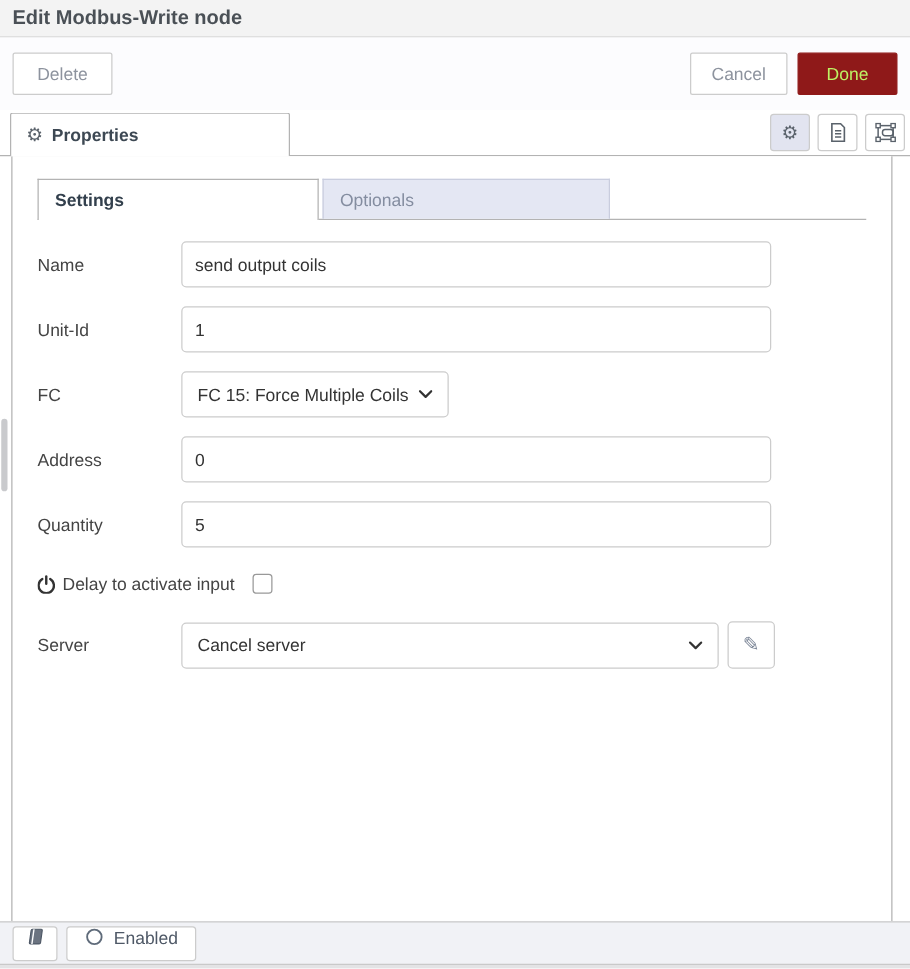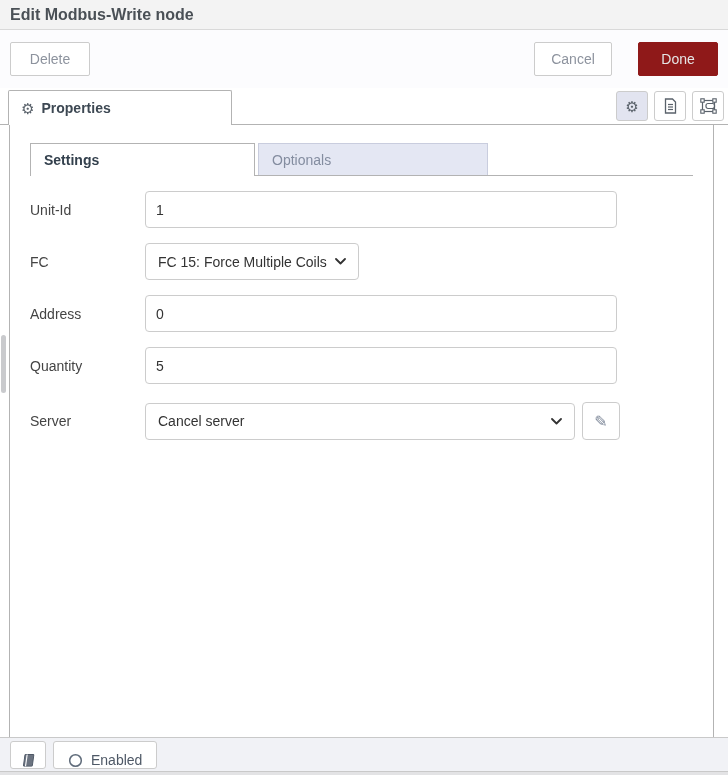--- a/index.html
+++ b/index.html
@@ -4,26 +4,26 @@
 <style>
   * { margin:0; padding:0; box-sizing:border-box; }
   html,body { width:728px; height:775px; }
   body { font-family:"Liberation Sans", sans-serif; font-size:14px; color:#444; background:#fff; }
   .dialog { position:relative; width:728px; height:775px; background:#fff; overflow:hidden; }
 
   
   .hdr { height:30px; background:#f3f3f3; border-bottom:1px solid #d9d9d9; line-height:29px; padding-left:10px; font-weight:bold; color:#4a5056; font-size:16px; }
 
   
-  .btnbar { height:58px; background:#fcfcfe; display:flex; align-items:center; padding:0 10px;gap:18px; }
+  .btnbar { height:58px; background:#fcfcfe; display:flex; align-items:center; padding:0 10px; }
   .btn { height:34px; border:1px solid #ccc; border-radius:2px; background:#fff; color:#8d939e; font-size:14px; font-family:inherit; padding:0 16px; cursor:pointer; }
   .btn-delete { min-width:80px; }
   .spacer { flex:1; }
   .btn-cancel { min-width:78px; margin-right:8px;margin-left:12px; }
-  .btn-done { min-width:80px; background:#8f1919; border-color:#8f1919; color:#e5e5e5; }
+  .btn-done { min-width:80px; background:#8f1919; border-color:#8f1919; color:#bef264; }
 
   
   .ptabrow { position:relative; height:37px; border-bottom:1px solid #b3b3b3; background:#fff; }
   .ptab { position:absolute; left:8px; top:2px; bottom:-1px; width:224px; background:#fff; border:1px solid #b3b3b3; border-bottom:none; border-radius:2px 2px 0 0; display:flex; align-items:center; padding-left:12px; gap:7px; color:#3d4853; font-weight:bold; z-index:2; }
   .gear-glyph { font-size:15px; color:#5a626b; font-weight:normal; line-height:1; }
   .icongroup { position:absolute; right:4px; top:3px; display:flex; gap:6px; }
   .iconbtn { width:32px; height:30px; border:1px solid #ccc; border-radius:3px; background:#fff; display:flex; align-items:center; justify-content:center; cursor:pointer; color:#5a626b; }
   .iconbtn.active { background:#e2e4f0; }
 
   
@@ -45,21 +45,21 @@
   .sel-server { width:430px; }
   .chev { flex:0 0 auto; margin-left:8px; }
   .chkrow { display:flex; align-items:center; margin-top:17px; height:24px; }
   .power-icon { margin-right:6px; display:flex; }
   .chkbox { width:16px; height:16px; margin-left:14px; accent-color:#fff; border:1px solid #999; border-radius:3px; appearance:none; background:#fff; cursor:pointer; }
   .editbtn { width:38px; height:38px; margin-left:7px; border:1px solid #ccc; border-radius:4px; background:#fff; color:#7d8798; font-size:16px; cursor:pointer; display:flex; align-items:center; justify-content:center; }
 
   
   .ftr { position:absolute; left:0; right:0; bottom:4px; height:34px; background:#f1f2f6; border-top:1px solid #c9c9c9; display:flex; align-items:center; padding:0 10px; gap:7px; }
   .bottomstrip { position:absolute; left:0; right:0; bottom:0; height:4px; background:#e3e3e5; border-top:1px solid #c9c9c9; }
-  .fbtn { height:28px; border:1px solid #ccc; border-radius:3px; background:#fff; display:flex; align-items:flex-end; justify-content:center; cursor:pointer; color:#4e5866; font-size:14px; font-family:inherit; }
+  .fbtn { height:28px; border:1px solid #ccc; border-radius:3px; background:#fff; display:flex; align-items:flex-start; justify-content:center; cursor:pointer; color:#4e5866; font-size:14px; font-family:inherit; }
   .fbtn-book { width:36px; }
   .fbtn-enabled { padding:0 14px; gap:8px; }
   svg { display:block; }
 </style>
 </head>
 <body>
 
 <div class="dialog">
 
   <div class="hdr">Edit Modbus-Write node</div>
@@ -109,20 +109,24 @@
 
     <div class="stabrow">
       <div class="stab stab-active">
         <span>Settings</span>
       </div>
       <div class="stab stab-inactive">
         <span>Optionals</span>
       </div>
     </div>
 
+    <div class="row" style="margin-top:17px;">
+      <label>Name</label>
+      <input class="tinput" type="text" value="send output coils" style="">
+    </div>
 
     <div class="row">
       <label>Unit-Id</label>
       <input class="tinput" type="text" value="1" style="">
     </div>
 
     <div class="row">
       <label>FC</label>
       <div class="sel sel-fc">
         <span>FC 15: Force Multiple Coils</span>
@@ -137,20 +141,30 @@
     <div class="row">
       <label>Address</label>
       <input class="tinput" type="text" value="0" style="">
     </div>
 
     <div class="row">
       <label>Quantity</label>
       <input class="tinput" type="text" value="5" style="">
     </div>
 
+    <div class="chkrow">
+      <span class="power-icon">
+        <svg width="14" height="15" viewBox="0 0 16 17">
+            <path d="M8 1.2v6.8" fill="none" stroke="#333" stroke-width="2.2" stroke-linecap="round"></path>
+            <path d="M4.4 3.6a7 7 0 1 0 7.2 0" fill="none" stroke="#333" stroke-width="2.2" stroke-linecap="round"></path>
+          </svg>
+      </span>
+      <span>Delay to activate input</span>
+      <input type="checkbox" class="chkbox" style="">
+    </div>
 
     <div class="row" style="margin-top:18px;">
       <label>Server</label>
       <div class="sel sel-server">
         <span>Cancel server</span>
         <span class="chev">
           <svg width="11" height="7" viewBox="0 0 11 7">
               <polyline points="1,1 5.5,5.5 10,1" fill="none" stroke="#333" stroke-width="1.8" stroke-linecap="round" stroke-linejoin="round"></polyline>
             </svg>
         </span>

